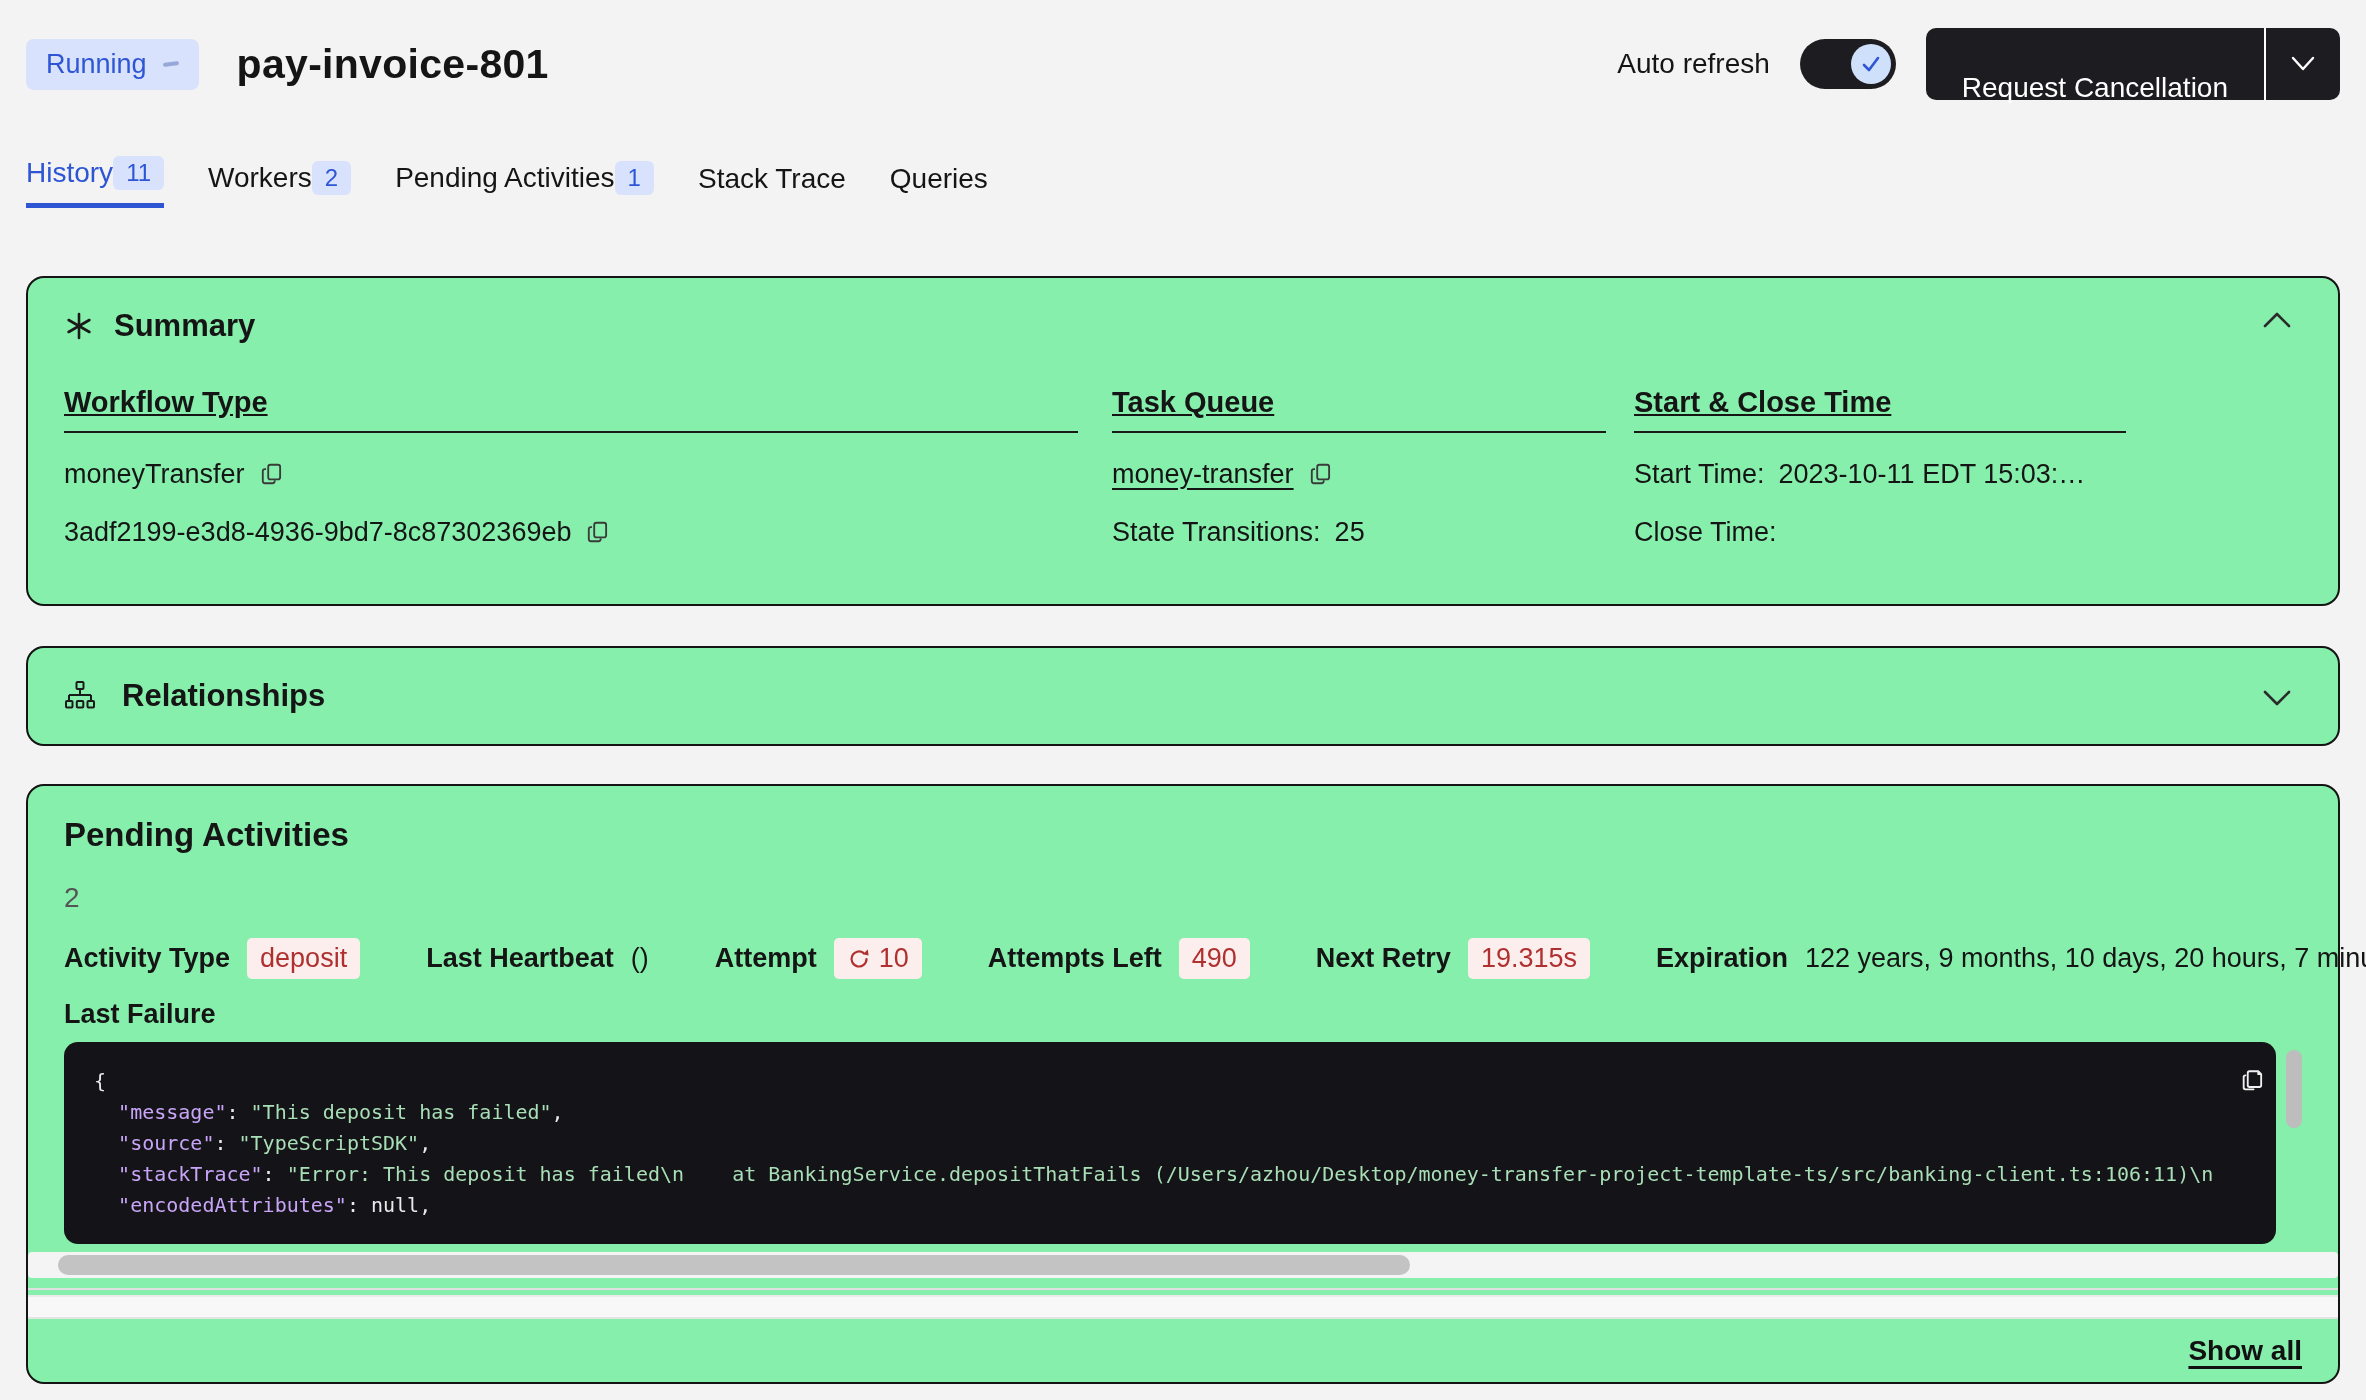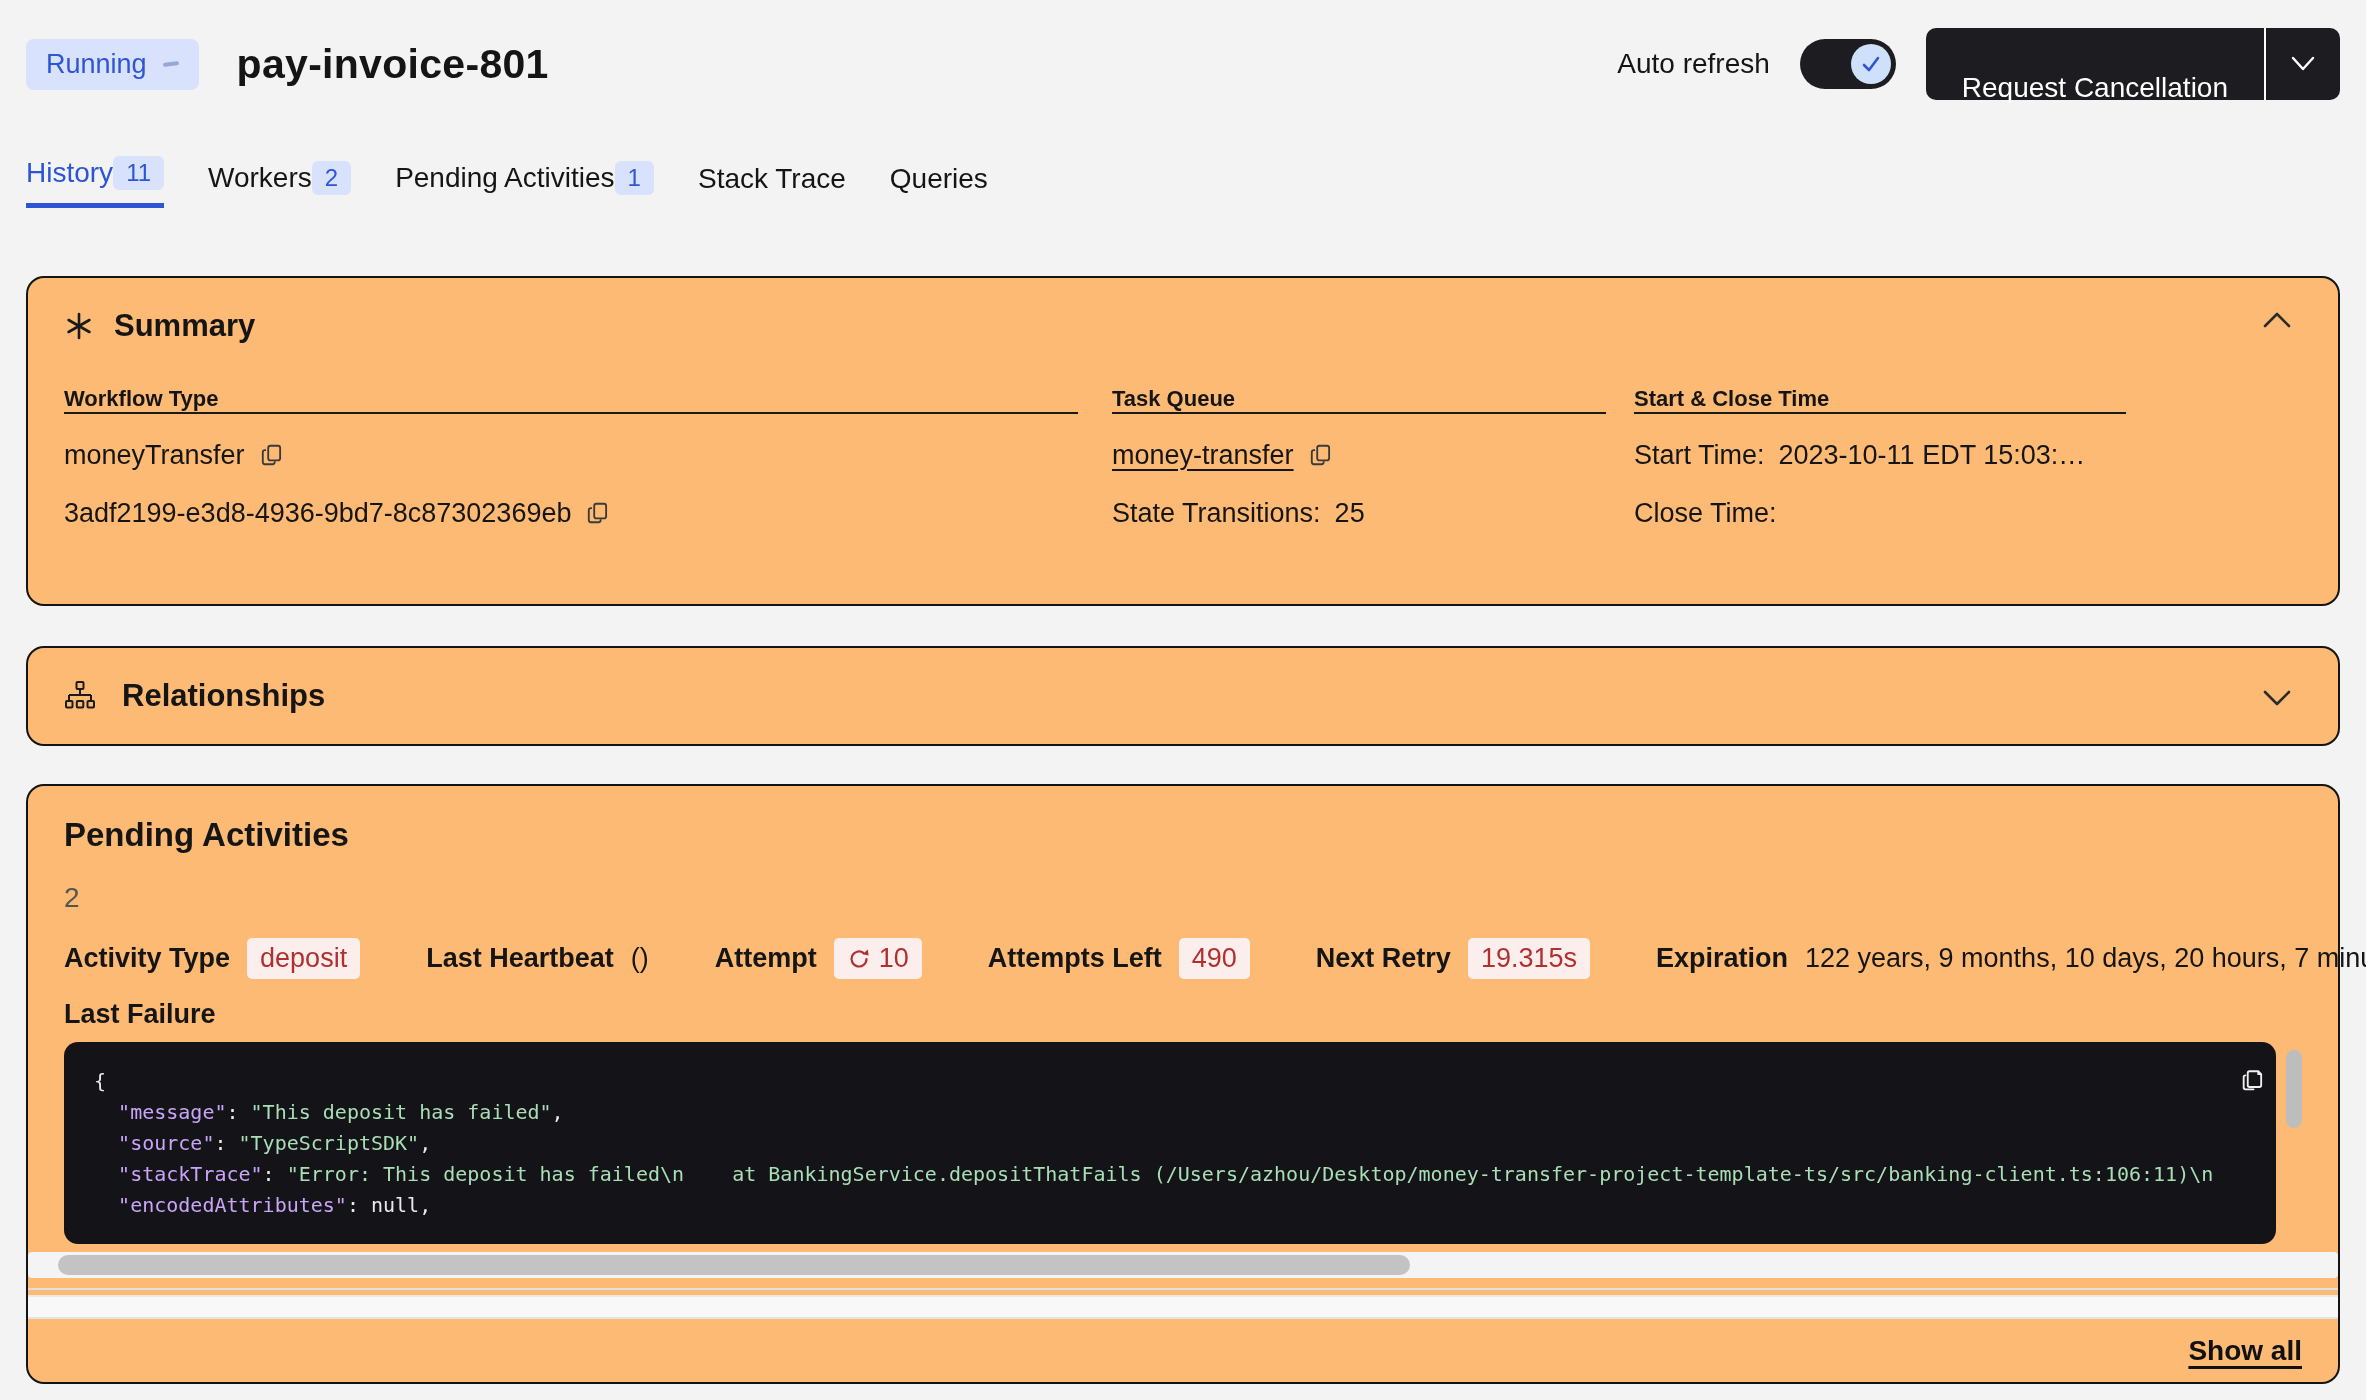--- a/index.html
+++ b/index.html
@@ -48,36 +48,36 @@
   .tabs{display:flex;gap:44px;margin-top:54px;align-items:flex-end;}
   .tab{display:flex;align-items:center;gap:0;font-size:28px;font-weight:500;padding-bottom:13px;cursor:pointer;}
   .tab.active{color:var(--accent-blue);border-bottom:5px solid var(--accent-blue);}
   .tab-count{
     background:var(--badge-blue-bg);color:var(--accent-blue);
     font-size:24px;font-weight:500;padding:3px 13px;border-radius:6px;
   }
 
   
   .panel{
-    background:#fdba74;border:2.5px solid #141414;border-radius:18px;
+    background:#86efac;border:2.5px solid #141414;border-radius:18px;
     padding:30px 36px;position:relative;
   }
   .panel-summary{margin-top:68px;height:330px;}
   .panel-relationships{margin-top:40px;height:100px;display:flex;align-items:center;gap:26px;padding-top:0;padding-bottom:0;}
   .panel-pending{margin-top:38px;height:600px;}
   .panel-head{display:flex;align-items:center;gap:20px;font-size:31px;font-weight:600;}
   .collapse-btn{position:absolute;right:40px;top:28px;cursor:pointer;background:none;border:none;padding:4px;}
   .panel-relationships .collapse-btn{top:36px;}
 
   
   .summary-cols{display:flex;margin-top:42px;}
   .sum-col1{width:1014px;margin-right:34px;}
   .sum-col2{width:494px;margin-right:28px;}
   .sum-col3{width:492px;}
-  .col-header{font-size:22px;font-weight:600;border-bottom:2.5px solid #1a1a1a;}
+  .col-header{font-size:29px;font-weight:600;padding-bottom:12px;border-bottom:2.5px solid #1a1a1a;text-decoration:underline;}
   .col-row{display:flex;align-items:center;gap:14px;font-size:27px;margin-top:24px;height:34px;}
   .link{text-decoration:underline;text-underline-offset:5px;cursor:pointer;color:#151515;}
   .copy-btn{background:none;border:none;padding:0;cursor:pointer;display:flex;align-items:center;}
 
   
   .rel-badges{display:flex;gap:26px;align-items:center;}
   .rel-chip{background:var(--badge-gray-bg);border-radius:6px;padding:9px 17px;font-size:26px;font-weight:500;}
 
   
   .pa-title{font-size:33px;font-weight:600;}

